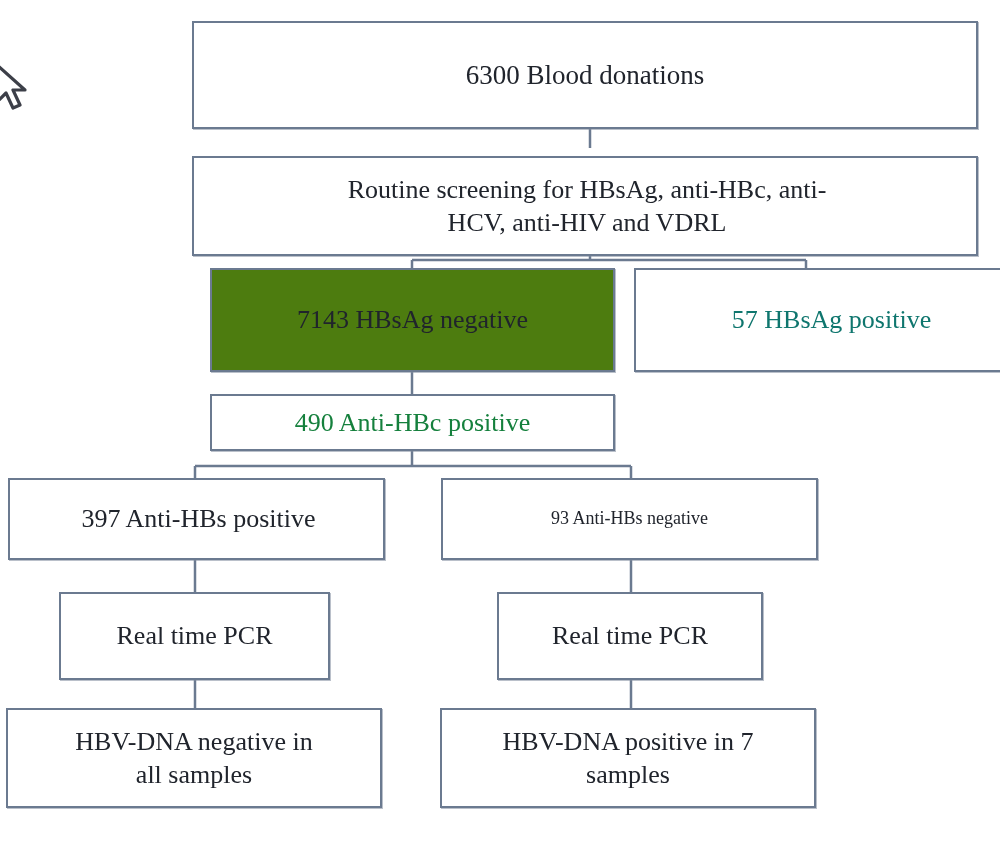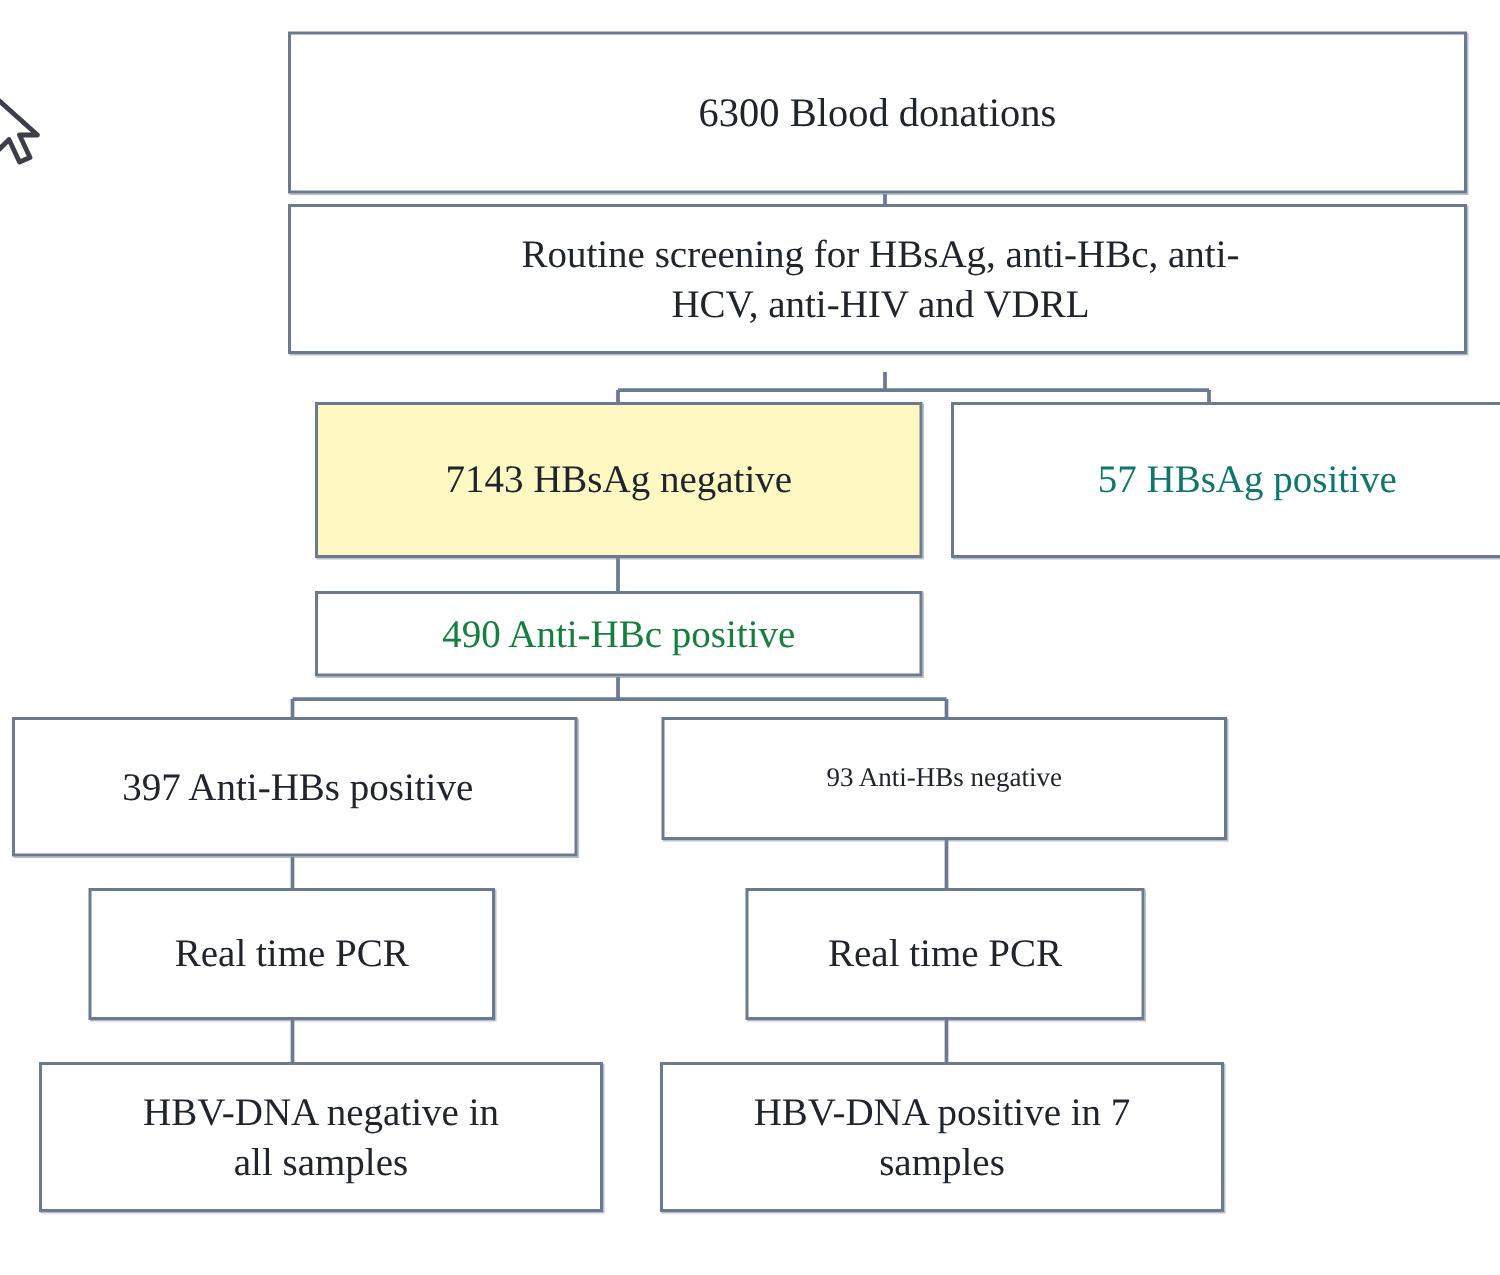--- a/index.html
+++ b/index.html
@@ -71,54 +71,54 @@
         <path d="M 631 560 L 631 592"></path>
         <path d="M 195 680 L 195 708"></path>
         <path d="M 631 680 L 631 708"></path>
       </g>
   </svg>
 
   <div class="node" style="left: 192px; top: 21px; width: 786px; height: 108px; font-size: 27px; border-color: rgb(107, 122, 144); background: rgb(255, 255, 255); color: rgb(32, 36, 44);">
     <span class="node-label">6300 Blood donations</span>
   </div>
 
-  <div class="node" style="left: 192px; top: 136px; width: 786px; height: 100px; font-size: 26px; border-color: rgb(107, 122, 144); background: rgb(255, 255, 255); color: rgb(32, 36, 44); padding-left: 12px;">
+  <div class="node" style="left: 192px; top: 156px; width: 786px; height: 100px; font-size: 26px; border-color: rgb(107, 122, 144); background: rgb(255, 255, 255); color: rgb(32, 36, 44); padding-left: 12px;">
     <span class="node-label">Routine screening for HBsAg, anti-HBc, anti-
 HCV, anti-HIV and VDRL</span>
   </div>
 
-  <div class="node" style="left: 210px; top: 268px; width: 405px; height: 104px; font-size: 26px; border-color: rgb(107, 122, 144); background: #fef9c3; color: rgb(32, 36, 44);">
+  <div class="node" style="left: 210px; top: 268px; width: 405px; height: 104px; font-size: 26px; border-color: rgb(107, 122, 144); background: #4d7c0f; color: rgb(32, 36, 44);">
     <span class="node-label">7143 HBsAg negative</span>
   </div>
 
   <div class="node" style="left: 634px; top: 268px; width: 395px; height: 104px; font-size: 26px; border-color: rgb(107, 122, 144); background: rgb(255, 255, 255); color: #0f766e; text-align: center;">
     <span class="node-label">57 HBsAg positive</span>
   </div>
 
   <div class="node" style="left: 210px; top: 394px; width: 405px; height: 57px; font-size: 26px; border-color: rgb(107, 122, 144); background: rgb(255, 255, 255); color: #15803d;">
     <span class="node-label">490 Anti-HBc positive</span>
   </div>
 
-  <div class="node" style="left: 8px; top: 478px; width: 377px; height: 93px; font-size: 26px; border-color: rgb(107, 122, 144); background: rgb(255, 255, 255); color: rgb(32, 36, 44); padding-left: 12px;">
+  <div class="node" style="left: 8px; top: 478px; width: 377px; height: 82px; font-size: 26px; border-color: rgb(107, 122, 144); background: rgb(255, 255, 255); color: rgb(32, 36, 44); padding-left: 12px;">
     <span class="node-label">397 Anti-HBs positive</span>
   </div>
 
   <div class="node" style="left: 441px; top: 478px; width: 377px; height: 82px; font-size: 18px; border-color: rgb(107, 122, 144); background: rgb(255, 255, 255); color: rgb(32, 36, 44);">
     <span class="node-label">93 Anti-HBs negative</span>
   </div>
 
   <div class="node" style="left: 59px; top: 592px; width: 271px; height: 88px; font-size: 26px; border-color: rgb(107, 122, 144); background: rgb(255, 255, 255); color: rgb(32, 36, 44);">
     <span class="node-label">Real time PCR</span>
   </div>
 
   <div class="node" style="left: 497px; top: 592px; width: 266px; height: 88px; font-size: 26px; border-color: rgb(107, 122, 144); background: rgb(255, 255, 255); color: rgb(32, 36, 44);">
     <span class="node-label">Real time PCR</span>
   </div>
 
-  <div class="node" style="left: 6px; top: 708px; width: 376px; height: 100px; font-size: 26px; border-color: rgb(107, 122, 144); background: rgb(255, 255, 255); color: rgb(32, 36, 44); margin-left: 20px;">
+  <div class="node" style="left: 6px; top: 708px; width: 376px; height: 100px; font-size: 26px; border-color: rgb(107, 122, 144); background: rgb(255, 255, 255); color: rgb(32, 36, 44);">
     <span class="node-label">HBV-DNA negative in
 all samples</span>
   </div>
 
   <div class="node" style="left: 440px; top: 708px; width: 376px; height: 100px; font-size: 26px; border-color: rgb(107, 122, 144); background: rgb(255, 255, 255); color: rgb(32, 36, 44);">
     <span class="node-label">HBV-DNA positive in 7
 samples</span>
   </div>
 
   <svg class="cursor" width="46" height="54" viewBox="0 0 46 54" style="left: -6px; top: 62px;">

